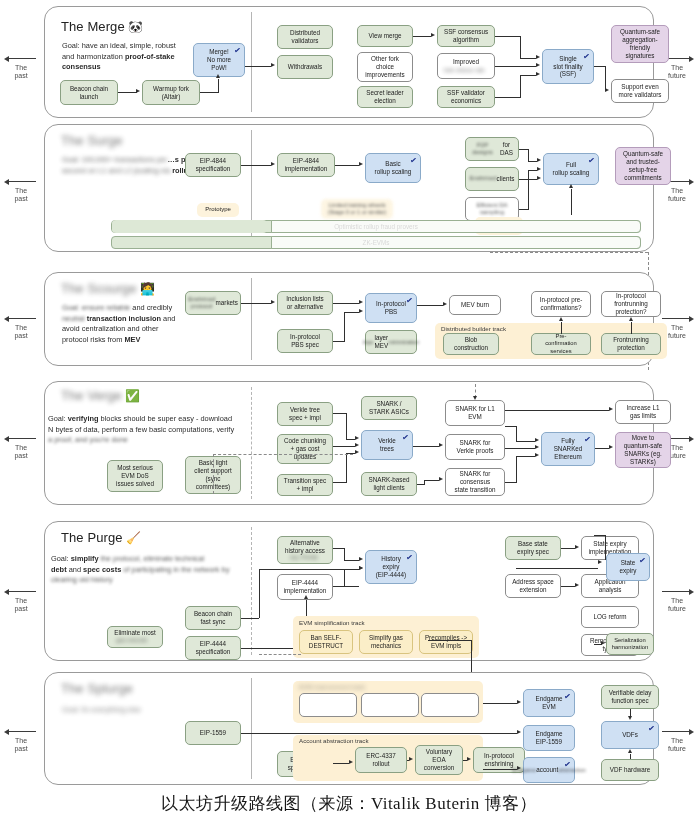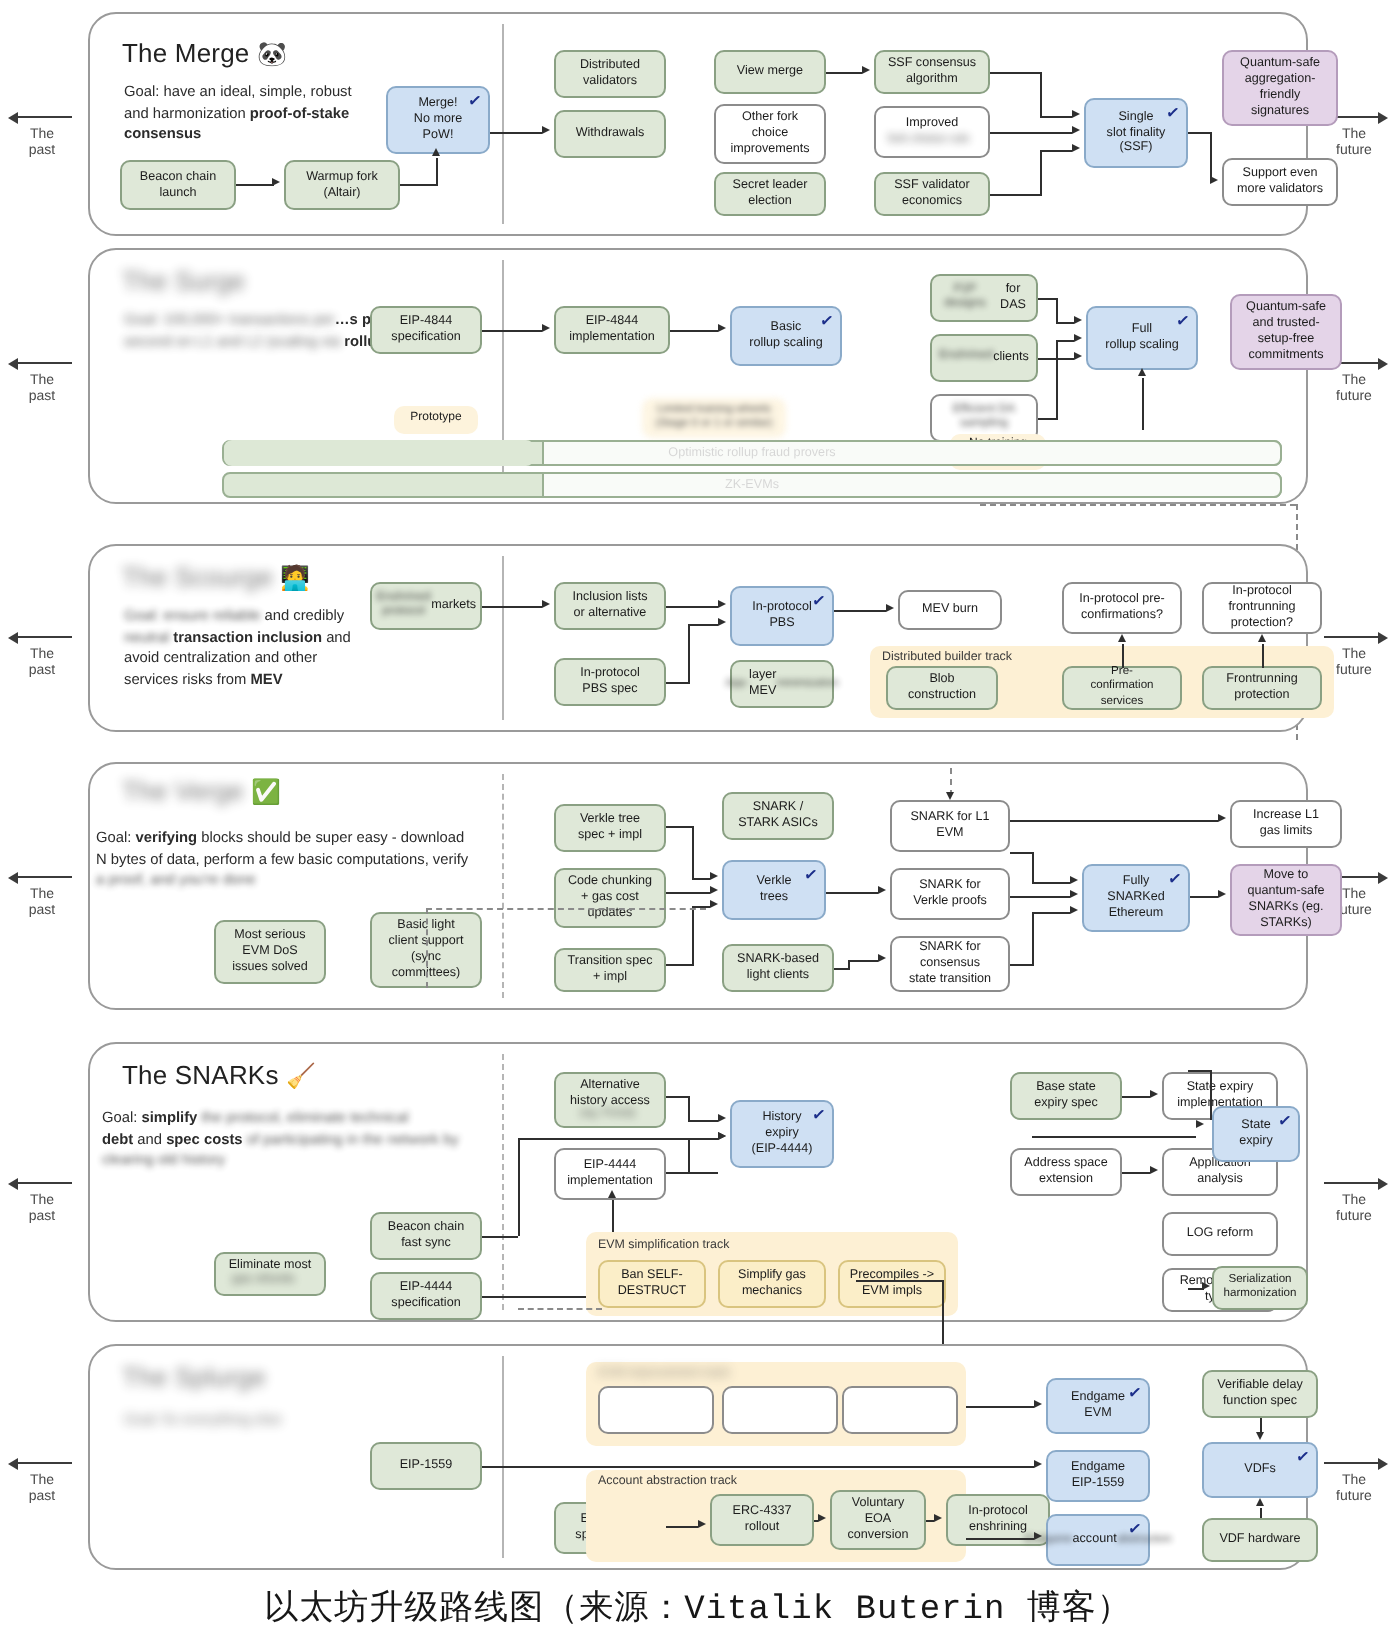--- a/index.html
+++ b/index.html
@@ -180,21 +180,21 @@
   }
 
   
   #caption {
     position: absolute;
     left: 0; right: 0;
     top: 792px;
     text-align: center;
     font-size: 17px;
     color: #171717;
-    font-family: Liberation Mono, monospace;
+    font-family: Liberation Serif, serif;
     letter-spacing: .5px;
   }
   #watermark {
     position: absolute;
     right: 8px;
     top: 778px;
     font-size: 19px;
     color: rgba(120,120,120,.42);
     font-family: "DejaVu Sans", sans-serif;
     letter-spacing: 1px;
@@ -483,21 +483,21 @@
     <div class="divider" style="left:206px"></div>
 
     <div class="sec-title" style="left:16px;top:8px">
       <span class="blur3">The Scourge</span>
       <span class="emoji">🧑‍💻</span>
     </div>
     <div class="sec-goal" style="left:17px;top:30px;width:215px">
       <span class="blur2" style="display:inline">Goal: ensure reliable</span> <span>and credibly</span><br>
       <span class="blur2">neutral</span> <b>transaction inclusion</b><span> and</span><br>
       <span>avoid centralization and other</span><br>
-      <span>services risks from </span><b>MEV</b>
+      <span>protocol risks from </span><b>MEV</b>
     </div>
 
     <div class="node green" style="left:140px;top:18px;width:56px;height:24px">
         <span class="blur2" style="font-size:6px">Enshrined protocol</span>
         <br>
         <span>markets</span>
       </div>
 
     <div class="node green" style="left:232px;top:18px;width:56px;height:24px">
         <span style="white-space:pre-line">Inclusion lists
@@ -686,21 +686,21 @@
     <div class="arrowhead" style="left:564px;top:63.4px"></div>
 
     <div class="vline dash" style="left:430px;top:2px;height:14px"></div>
     <div class="arrowhead down" style="left:427.7px;top:14px"></div>
   </div>
 
   <div class="section" id="sec-purge" style="top:521px;height:140px">
     <div class="divider dashed" style="left:206px"></div>
 
     <div class="sec-title" style="left:16px;top:8px">
-      <span>The SNARKs</span>
+      <span>The Purge</span>
       <span class="emoji">🧹</span>
     </div>
     <div class="sec-goal" style="left:6px;top:32px;width:215px">
       <span>Goal: </span><b>simplify</b><span class="blur2"> the protocol, eliminate technical</span><br>
       <b>debt</b><span> and </span><b>spec costs</b><span class="blur2"> of participating in the network by</span><br>
       <span class="blur2">clearing old history</span>
     </div>
 
     <div class="node green" style="left:62px;top:104px;width:56px;height:22px">
         <span style="position:relative;top:-4px">Eliminate most</span>

